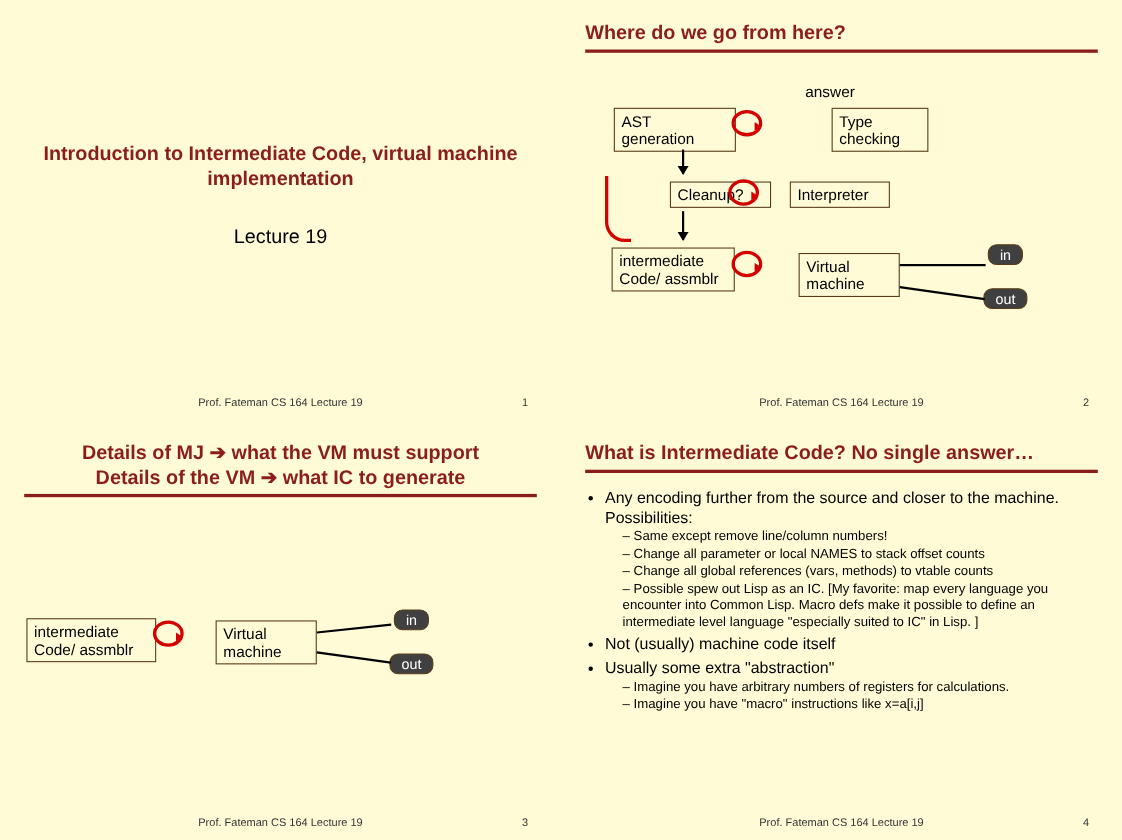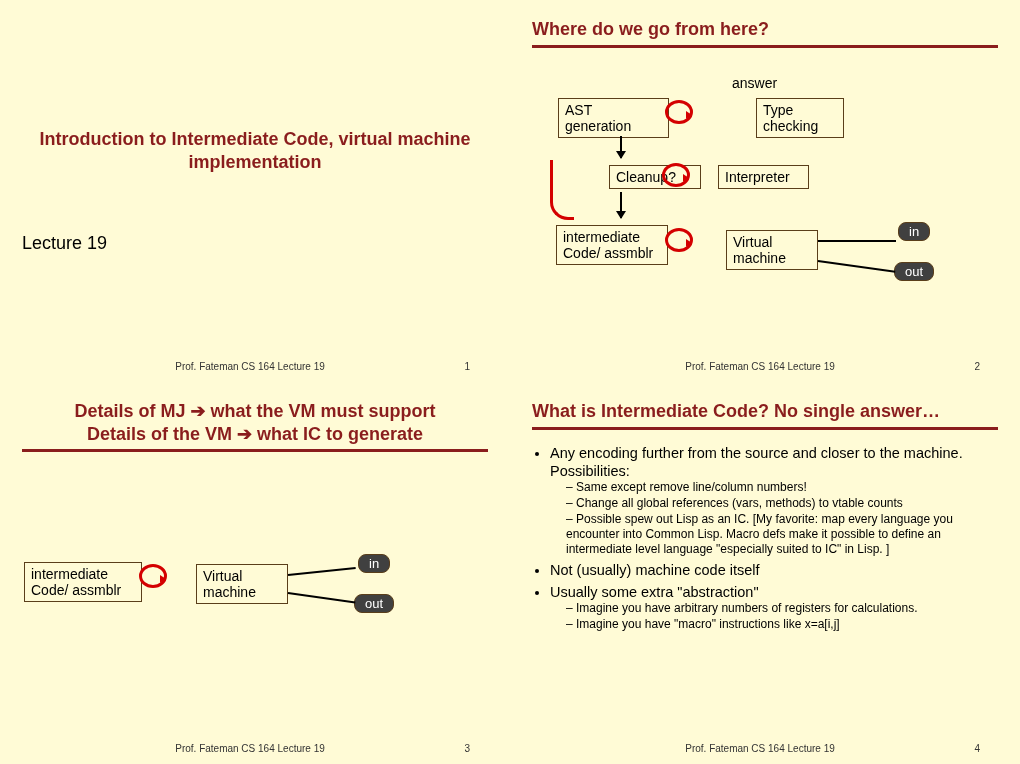--- a/index.html
+++ b/index.html
@@ -31,28 +31,28 @@
     margin-bottom: 2px;
   }
   .title.center { text-align: center; }
   .hr {
     height: 3px;
     background: #8a1d1d;
     margin: 4px 0 14px 0;
   }
   .subtitle {
     font-size: 18px;
-    text-align: left;
-    margin-top: 60px;
+    text-align: center;
+    margin-top: 32px;
     font-weight: normal;
   }
   .footer {
     position: absolute;
     bottom: 10px;
-    left: 0; right: 10px;
+    left: 0; right: 0;
     font-size: 10px;
     color: #333;
     text-align: center;
   }
   .footer .pn {
     position: absolute;
     right: 30px;
   }
   
   .box {
@@ -204,20 +204,21 @@
 
   <div class="slide">
     <div class="title">What is Intermediate Code? No single answer…</div>
     <div class="hr"></div>
 
     <ul class="main">
       <li>
         <span>Any encoding further from the source and closer to the machine.  Possibilities:</span>
         <ul class="sub">
           <li>Same except remove line/column numbers!</li>
+          <li>Change all parameter or local NAMES to stack offset counts</li>
           <li>Change all global references (vars, methods) to vtable counts</li>
           <li>Possible spew out Lisp as an IC. [My favorite: map every language you encounter into Common Lisp. Macro defs make it possible to define an intermediate level language "especially suited to IC" in Lisp. ]</li>
         </ul>
       </li>
       <li>Not (usually) machine code itself</li>
       <li>
         <span>Usually some extra "abstraction"</span>
         <ul class="sub">
           <li>Imagine you have arbitrary numbers of registers for calculations.</li>
           <li>Imagine you have "macro" instructions like x=a[i,j]</li>

